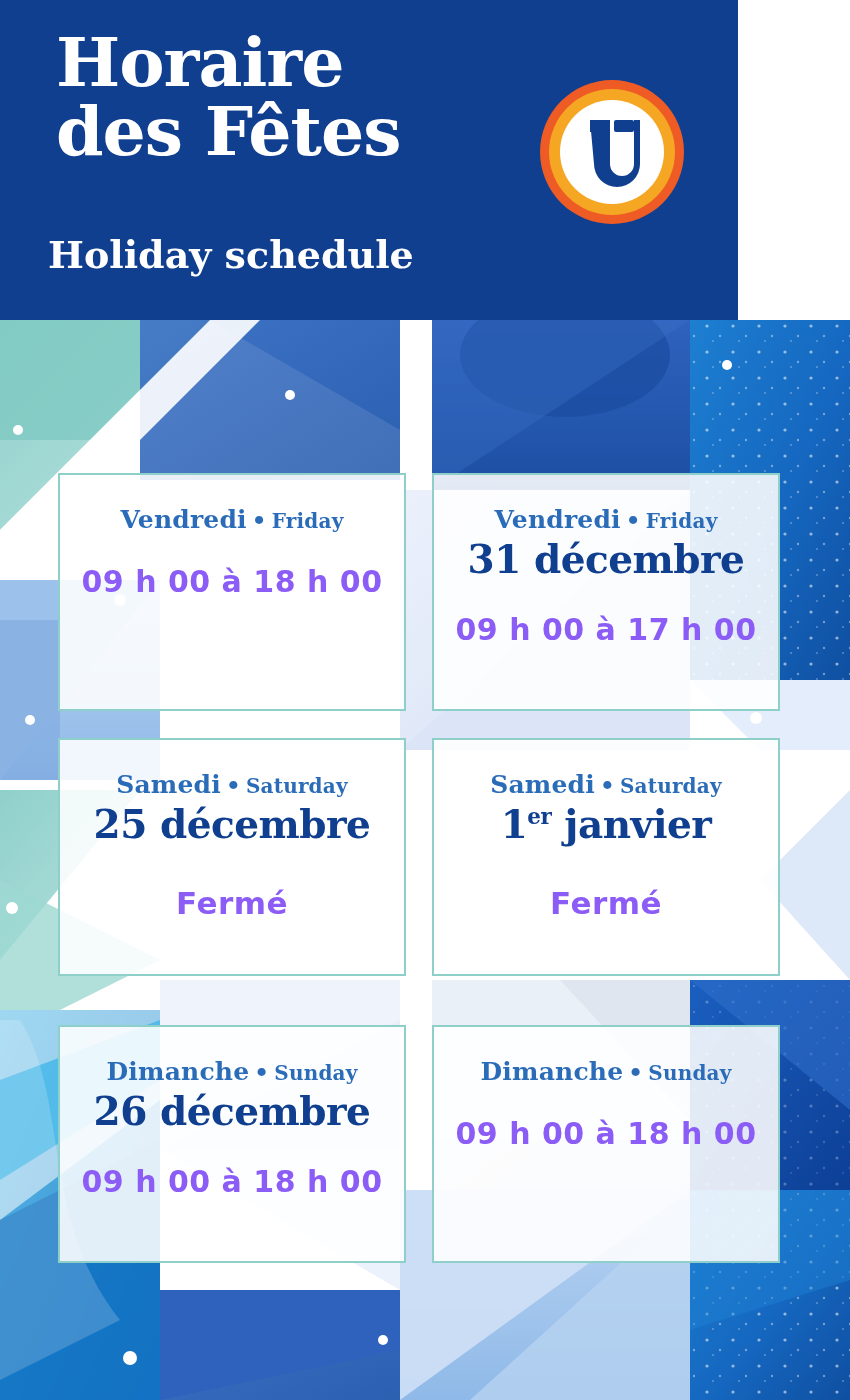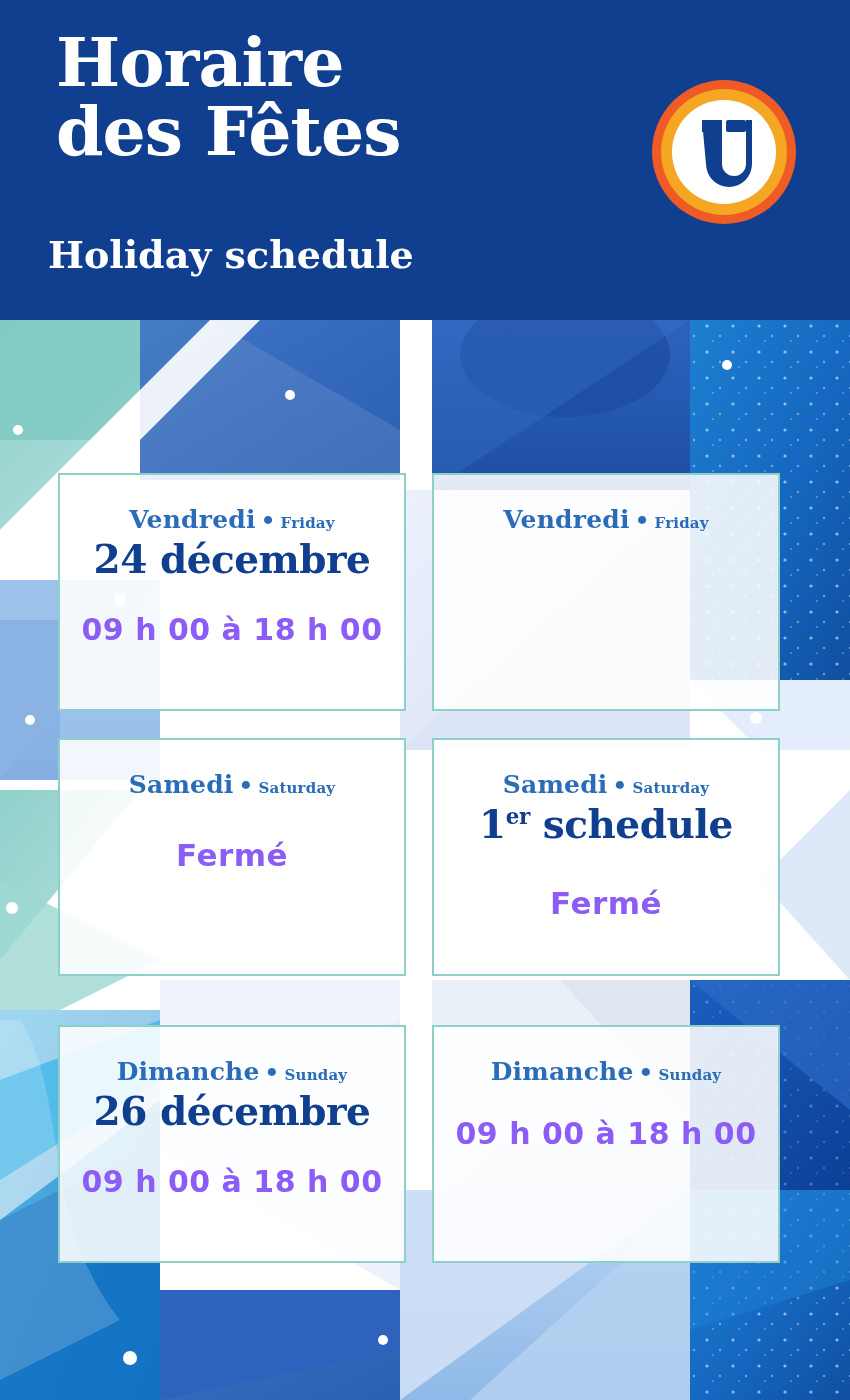--- a/index.html
+++ b/index.html
@@ -18,21 +18,21 @@
     width: 850px;
     height: 1400px;
     overflow: hidden;
     background: #ffffff;
   }
 
   
   .header {
     position: absolute;
     left: 0; top: 0;
-    width: 850px;
+    width: 738px;
     height: 320px;
     background: #103f8f;
     z-index: 5;
   }
   .header-title {
     position: absolute;
     left: 56px;
     top: 28px;
     color: #ffffff;
     font-family: "DejaVu Serif", serif;
@@ -106,21 +106,21 @@
     font-size: 23px;
     letter-spacing: 0.2px;
     white-space: nowrap;
   }
   .day-fr { font-size: 25px; text-align: center; }
   .dot-sep {
     display: inline-block;
     margin: 0 5px;
     color: #2b6cb8;
   }
-  .day-en { font-size: 15px; }
+  .day-en { font-size: 20px; }
   .date-line {
     margin-top: 2px;
     color: #103f8f;
     font-family: "DejaVu Serif", serif;
     font-weight: bold;
     font-size: 39px;
     letter-spacing: -0.5px;
     white-space: nowrap;
   }
   .date-line sup {
@@ -293,42 +293,44 @@
       </svg>
     </div>
   </div>
 
   <div class="grid">
 
     <div class="card c0">
       <div class="day-line">
         <span class="day-fr">Vendredi</span><span class="dot-sep">•</span><span class="day-en">Friday</span>
       </div>
-      <div class="date-line">24 décembre</div>
       <div class="hours-line">09 h 00 à 18 h 00</div>
     </div>
 
     <div class="card c1">
       <div class="day-line">
         <span class="day-fr">Vendredi</span><span class="dot-sep">•</span><span class="day-en">Friday</span>
       </div>
+      <div class="date-line">31 décembre</div>
+      <div class="hours-line">09 h 00 à 17 h 00</div>
     </div>
 
     <div class="card c2">
       <div class="day-line">
         <span class="day-fr">Samedi</span><span class="dot-sep">•</span><span class="day-en">Saturday</span>
       </div>
+      <div class="date-line">25 décembre</div>
       <div class="hours-line closed">Fermé</div>
     </div>
 
     <div class="card c3">
       <div class="day-line">
         <span class="day-fr">Samedi</span><span class="dot-sep">•</span><span class="day-en">Saturday</span>
       </div>
-      <div class="date-line"><span>1</span><sup>er</sup><span> schedule</span></div>
+      <div class="date-line"><span>1</span><sup>er</sup><span> janvier</span></div>
       <div class="hours-line closed">Fermé</div>
     </div>
 
     <div class="card c4">
       <div class="day-line">
         <span class="day-fr">Dimanche</span><span class="dot-sep">•</span><span class="day-en">Sunday</span>
       </div>
       <div class="date-line">26 décembre</div>
       <div class="hours-line">09 h 00 à 18 h 00</div>
     </div>

